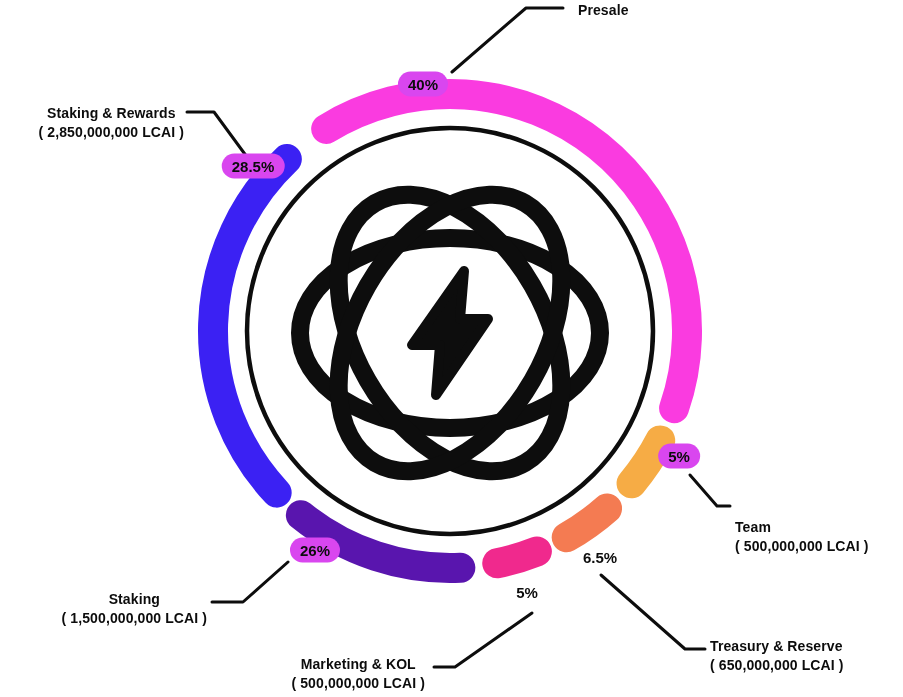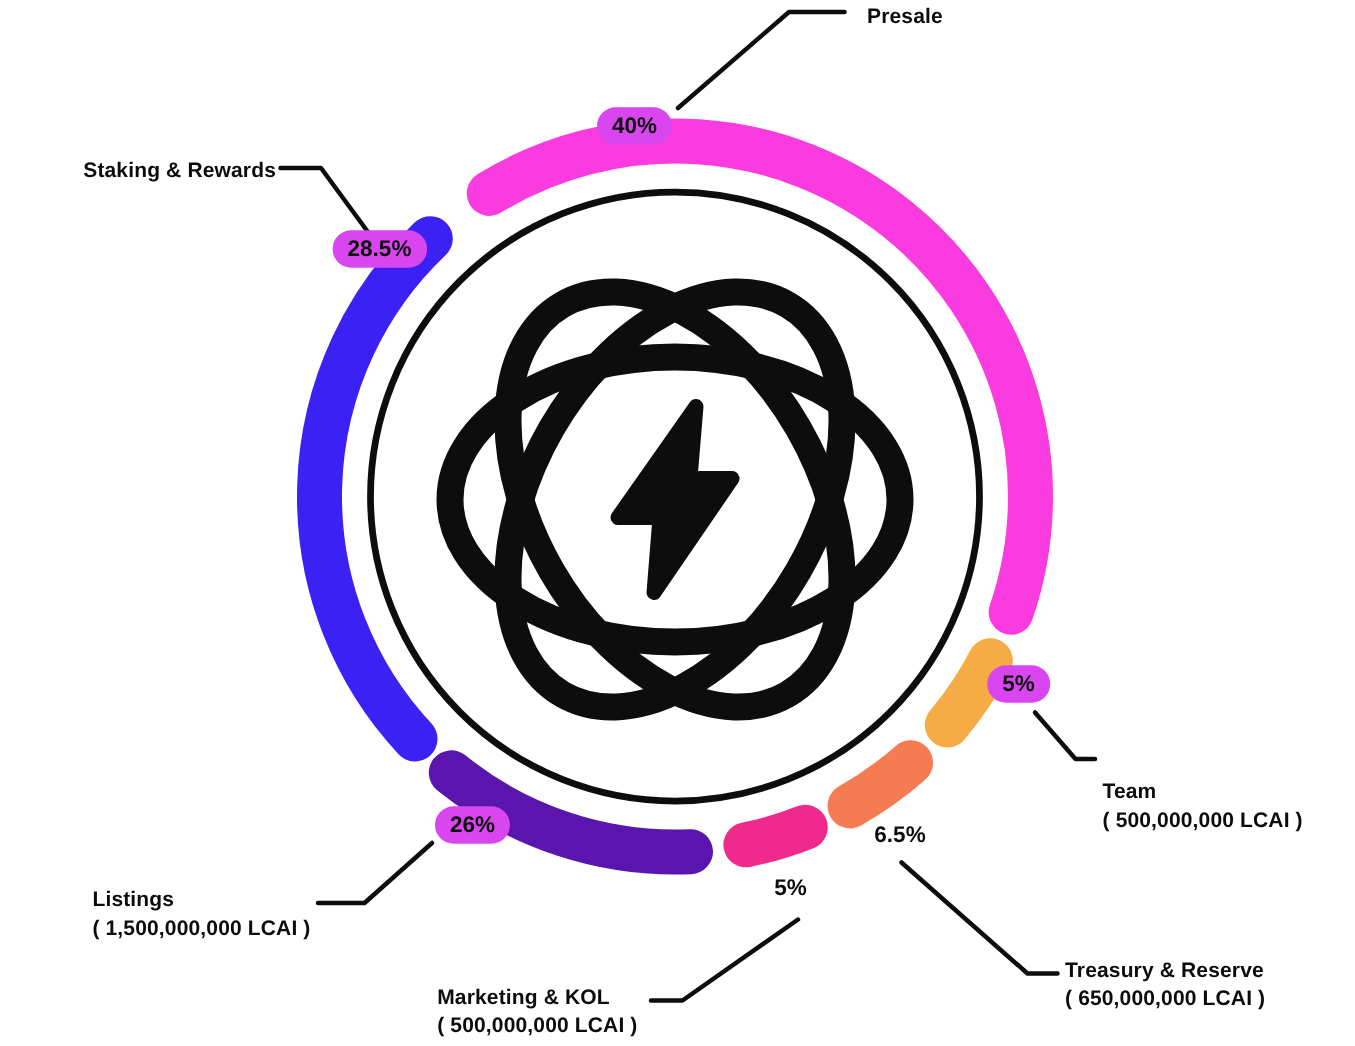--- a/index.html
+++ b/index.html
@@ -15,21 +15,21 @@
   #labels-layer { position: absolute; left: 0; top: 0; width: 100%; height: 100%; pointer-events: none; }
   .callout {
     position: absolute;
     font-weight: 700;
     font-size: 14px;
     line-height: 18.5px;
     color: #0c0c0c;
     letter-spacing: 0.1px;
     white-space: nowrap;
   }
-  .callout.align-right { text-align: left; }
+  .callout.align-right { text-align: center; }
   .pct {
     position: absolute;
     transform: translate(-50%, -50%);
     font-weight: 700;
     font-size: 15px;
     color: #0c0c0c;
     white-space: nowrap;
   }
   .pct.pill {
     background: #d946ef;
@@ -76,22 +76,23 @@
         <div>Treasury &amp; Reserve</div>
         <div>( 650,000,000 LCAI )</div>
       </div>
       <div class="pct" style="left: 600px; top: 557px;">6.5%</div>
       <div class="callout align-right" style="right: 478px; top: 655px;">
         <div>Marketing &amp; KOL</div>
         <div>( 500,000,000 LCAI )</div>
       </div>
       <div class="pct" style="left: 527px; top: 592px;">5%</div>
       <div class="callout align-right" style="right: 696px; top: 590px;">
-        <div>Listings</div>
+        <div>Staking</div>
         <div>( 1,500,000,000 LCAI )</div>
       </div>
       <div class="pct pill" style="left: 315px; top: 550px;">26%</div>
       <div class="callout align-right" style="right: 719px; top: 104px;">
         <div>Staking &amp; Rewards</div>
+        <div>( 2,850,000,000 LCAI )</div>
       </div>
       <div class="pct pill" style="left: 253px; top: 166px;">28.5%</div>
     </div>
 </div>
 
 </body></html>

